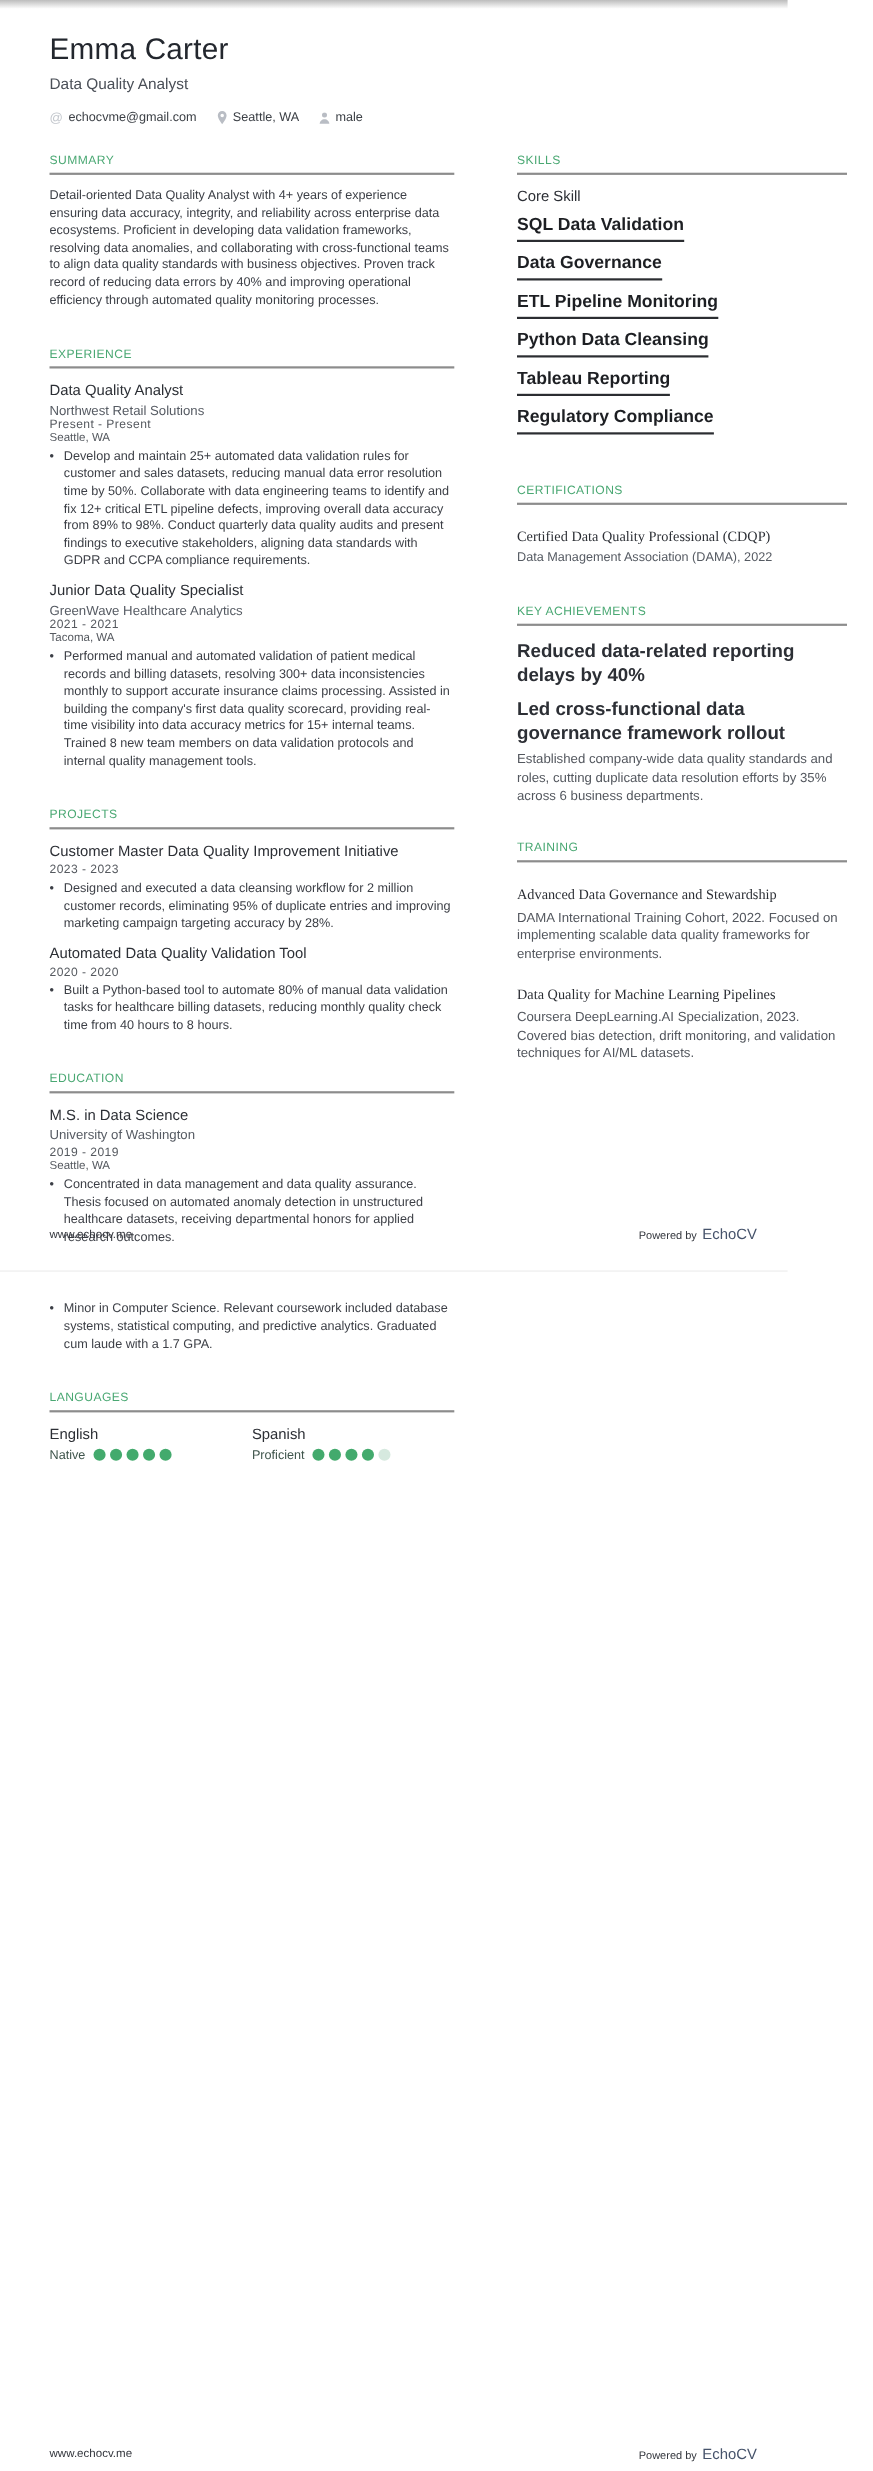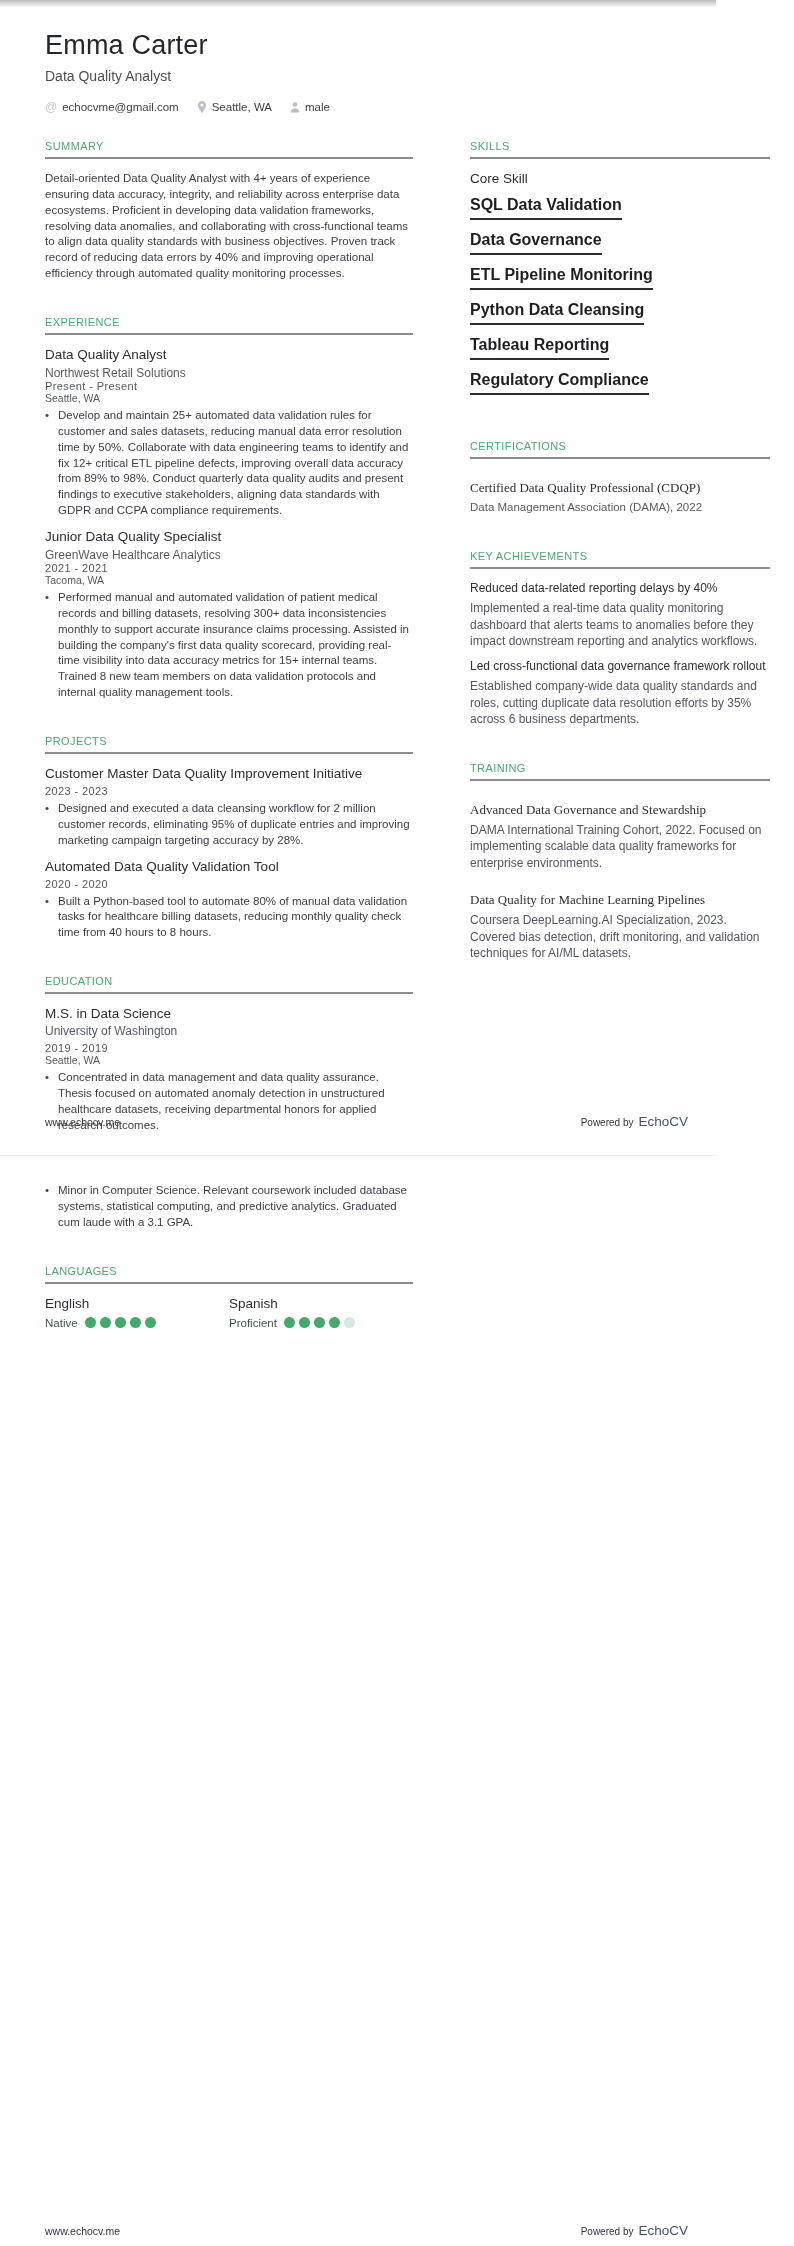--- a/index.html
+++ b/index.html
@@ -42,21 +42,21 @@
   .place{font-size:10.5px;color:#55595f;}
 
   
   .skill-group{font-size:13.5px;color:#2c2f35;margin-bottom:10px;}
   .chips{display:flex;flex-wrap:wrap;}
   .chip{font-size:16px;font-weight:700;color:#1d1f23;border-bottom:2px solid #2b2d31;padding-bottom:4px;margin:0 26px 11px 0;}
 
   
   .r-title{font-size:13px;color:#2c2f35;margin-top:21px;line-height:1.25;font-family:Liberation Serif, serif;}
   .r-sub{font-size:11.5px;color:#565b63;margin-top:4px;line-height:1.35;}
-  .ach-title{font-size:12px;color:#2c2f35;margin-top:9px;line-height:1.3;}
+  .ach-title{font-size:17px;color:#2c2f35;margin-top:9px;line-height:1.3;font-weight:bold;}
   .ach-desc{font-size:12px;color:#53575e;margin-top:4px;line-height:1.37;}
 
   
   .edu-school{font-size:12px;color:#565b63;margin-top:3px;}
 
   
   .lang-row{display:flex;margin-top:4px;}
   .lang{width:185px;}
   .lang-name{font-size:13.5px;color:#2c2f35;}
   .lang-level-row{display:flex;align-items:center;gap:7px;margin-top:6px;}
@@ -222,21 +222,20 @@
             <div class="r-title">Certified Data Quality Professional (CDQP)</div>
             <div class="r-sub">Data Management Association (DAMA), 2022</div>
           </div>
         </div>
 
         <div class="section">
           <div class="sec-head">KEY ACHIEVEMENTS</div>
           <div class="sec-rule"></div>
           <div>
             <div class="ach-title">Reduced data-related reporting delays by 40%</div>
-            <div class="ach-desc">Implemented a real-time data quality monitoring dashboard that alerts teams to anomalies before they impact downstream reporting and analytics workflows.</div>
           </div>
           <div>
             <div class="ach-title">Led cross-functional data governance framework rollout</div>
             <div class="ach-desc">Established company-wide data quality standards and roles, cutting duplicate data resolution efforts by 35% across 6 business departments.</div>
           </div>
         </div>
 
         <div class="section">
           <div class="sec-head">TRAINING</div>
           <div class="sec-rule"></div>
@@ -262,21 +261,21 @@
     </div>
   </div>
 
   <div class="page-divider"></div>
 
   <div class="page page-2">
     <div class="col-left">
 
       <div class="bullet-item">
         <span class="marker">•</span>
-        <span>Minor in Computer Science. Relevant coursework included database systems, statistical computing, and predictive analytics. Graduated cum laude with a 3.1 GPA.</span>
+        <span>Minor in Computer Science. Relevant coursework included database systems, statistical computing, and predictive analytics. Graduated cum laude with a 1.7 GPA.</span>
       </div>
 
       <div class="section">
         <div class="sec-head">LANGUAGES</div>
         <div class="sec-rule"></div>
         <div class="lang-row">
           <div class="lang">
             <div class="lang-name">English</div>
             <div class="lang-level-row">
               <span class="lang-level">Native</span>

